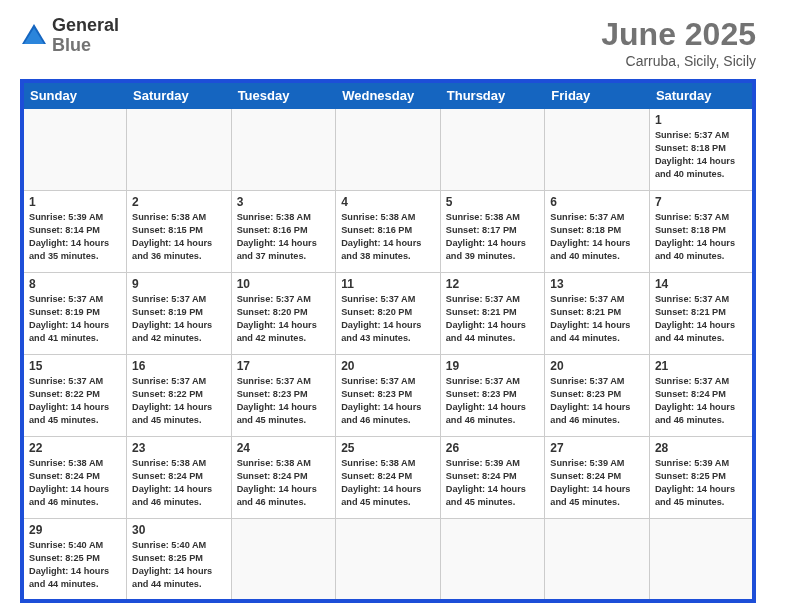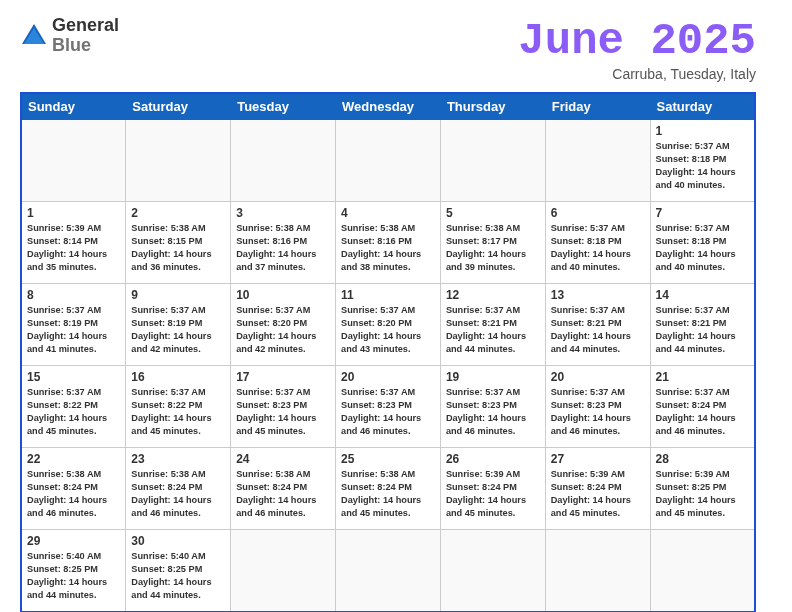--- a/index.html
+++ b/index.html
@@ -44,32 +44,31 @@
     }
     .logo-icon {
       width: 28px;
       height: 28px;
       margin-right: 4px;
     }
     .title-block {
       text-align: right;
     }
     .month-title {
-      font-size: 44px;
-      font-weight: bold;
-      color: #8b5cf6;
-      font-family: Liberation Mono, monospace;
+      font-size: 32px;
+      font-weight: bold;
+      color: #737373;
     }
     .location {
       font-size: 14px;
       color: #555;
     }
     .calendar {
       flex: 1;
-      border: 2px solid #1d4ed8;
+      border: 4px solid #1d4ed8;
       border-collapse: collapse;
       width: 100%;
       table-layout: fixed;
     }
     .calendar th {
       background-color: #1565c0;
       color: #fff;
       text-align: left;
       padding: 5px 6px;
       font-size: 13px;
@@ -114,21 +113,21 @@
         <polygon points="14,2 26,22 2,22" fill="#1565c0"></polygon>
         <polygon points="14,6 24,22 4,22" fill="#42a5f5" opacity="0.5"></polygon>
       </svg>
       <div class="logo-text">
         <span class="logo-general">General</span>
         <span class="logo-blue">Blue</span>
       </div>
     </div>
     <div class="title-block">
       <div class="month-title">June 2025</div>
-      <div class="location">Carruba, Tuesday, Italy</div>
+      <div class="location">Carruba, Sicily, Sicily</div>
     </div>
   </div>
 
   <table class="calendar">
     <thead>
       <tr>
         <th>Sunday</th>
         <th>Saturday</th>
         <th>Tuesday</th>
         <th>Wednesday</th>

